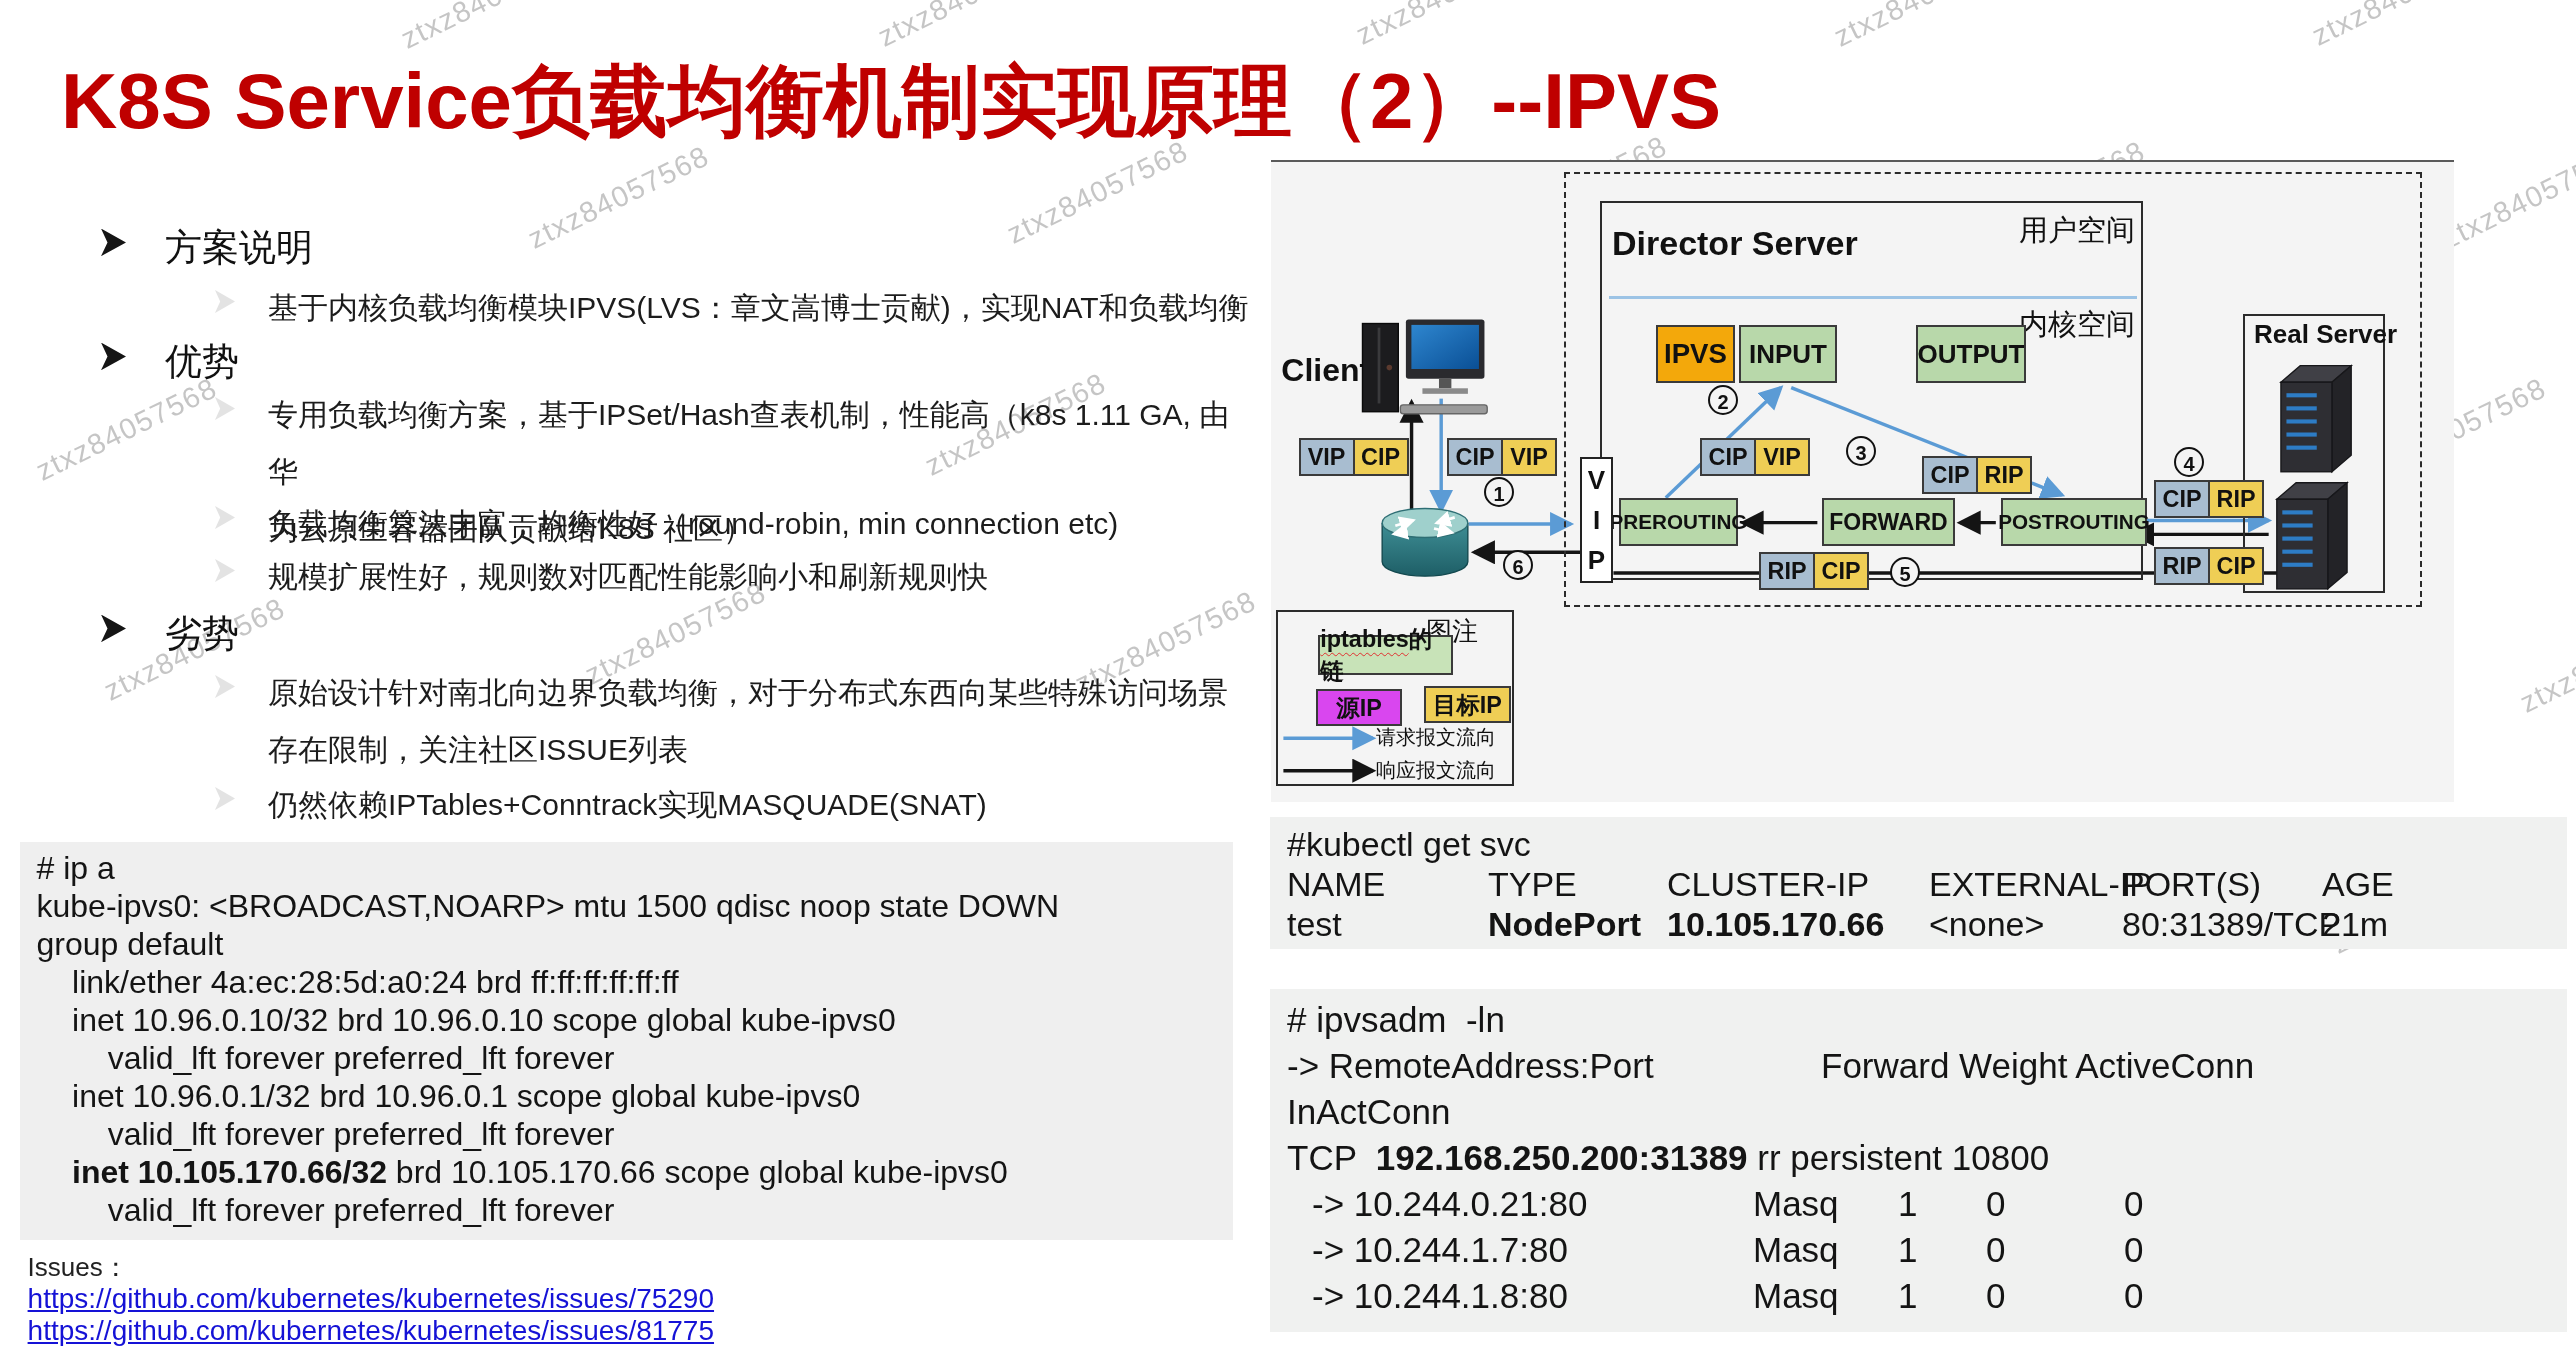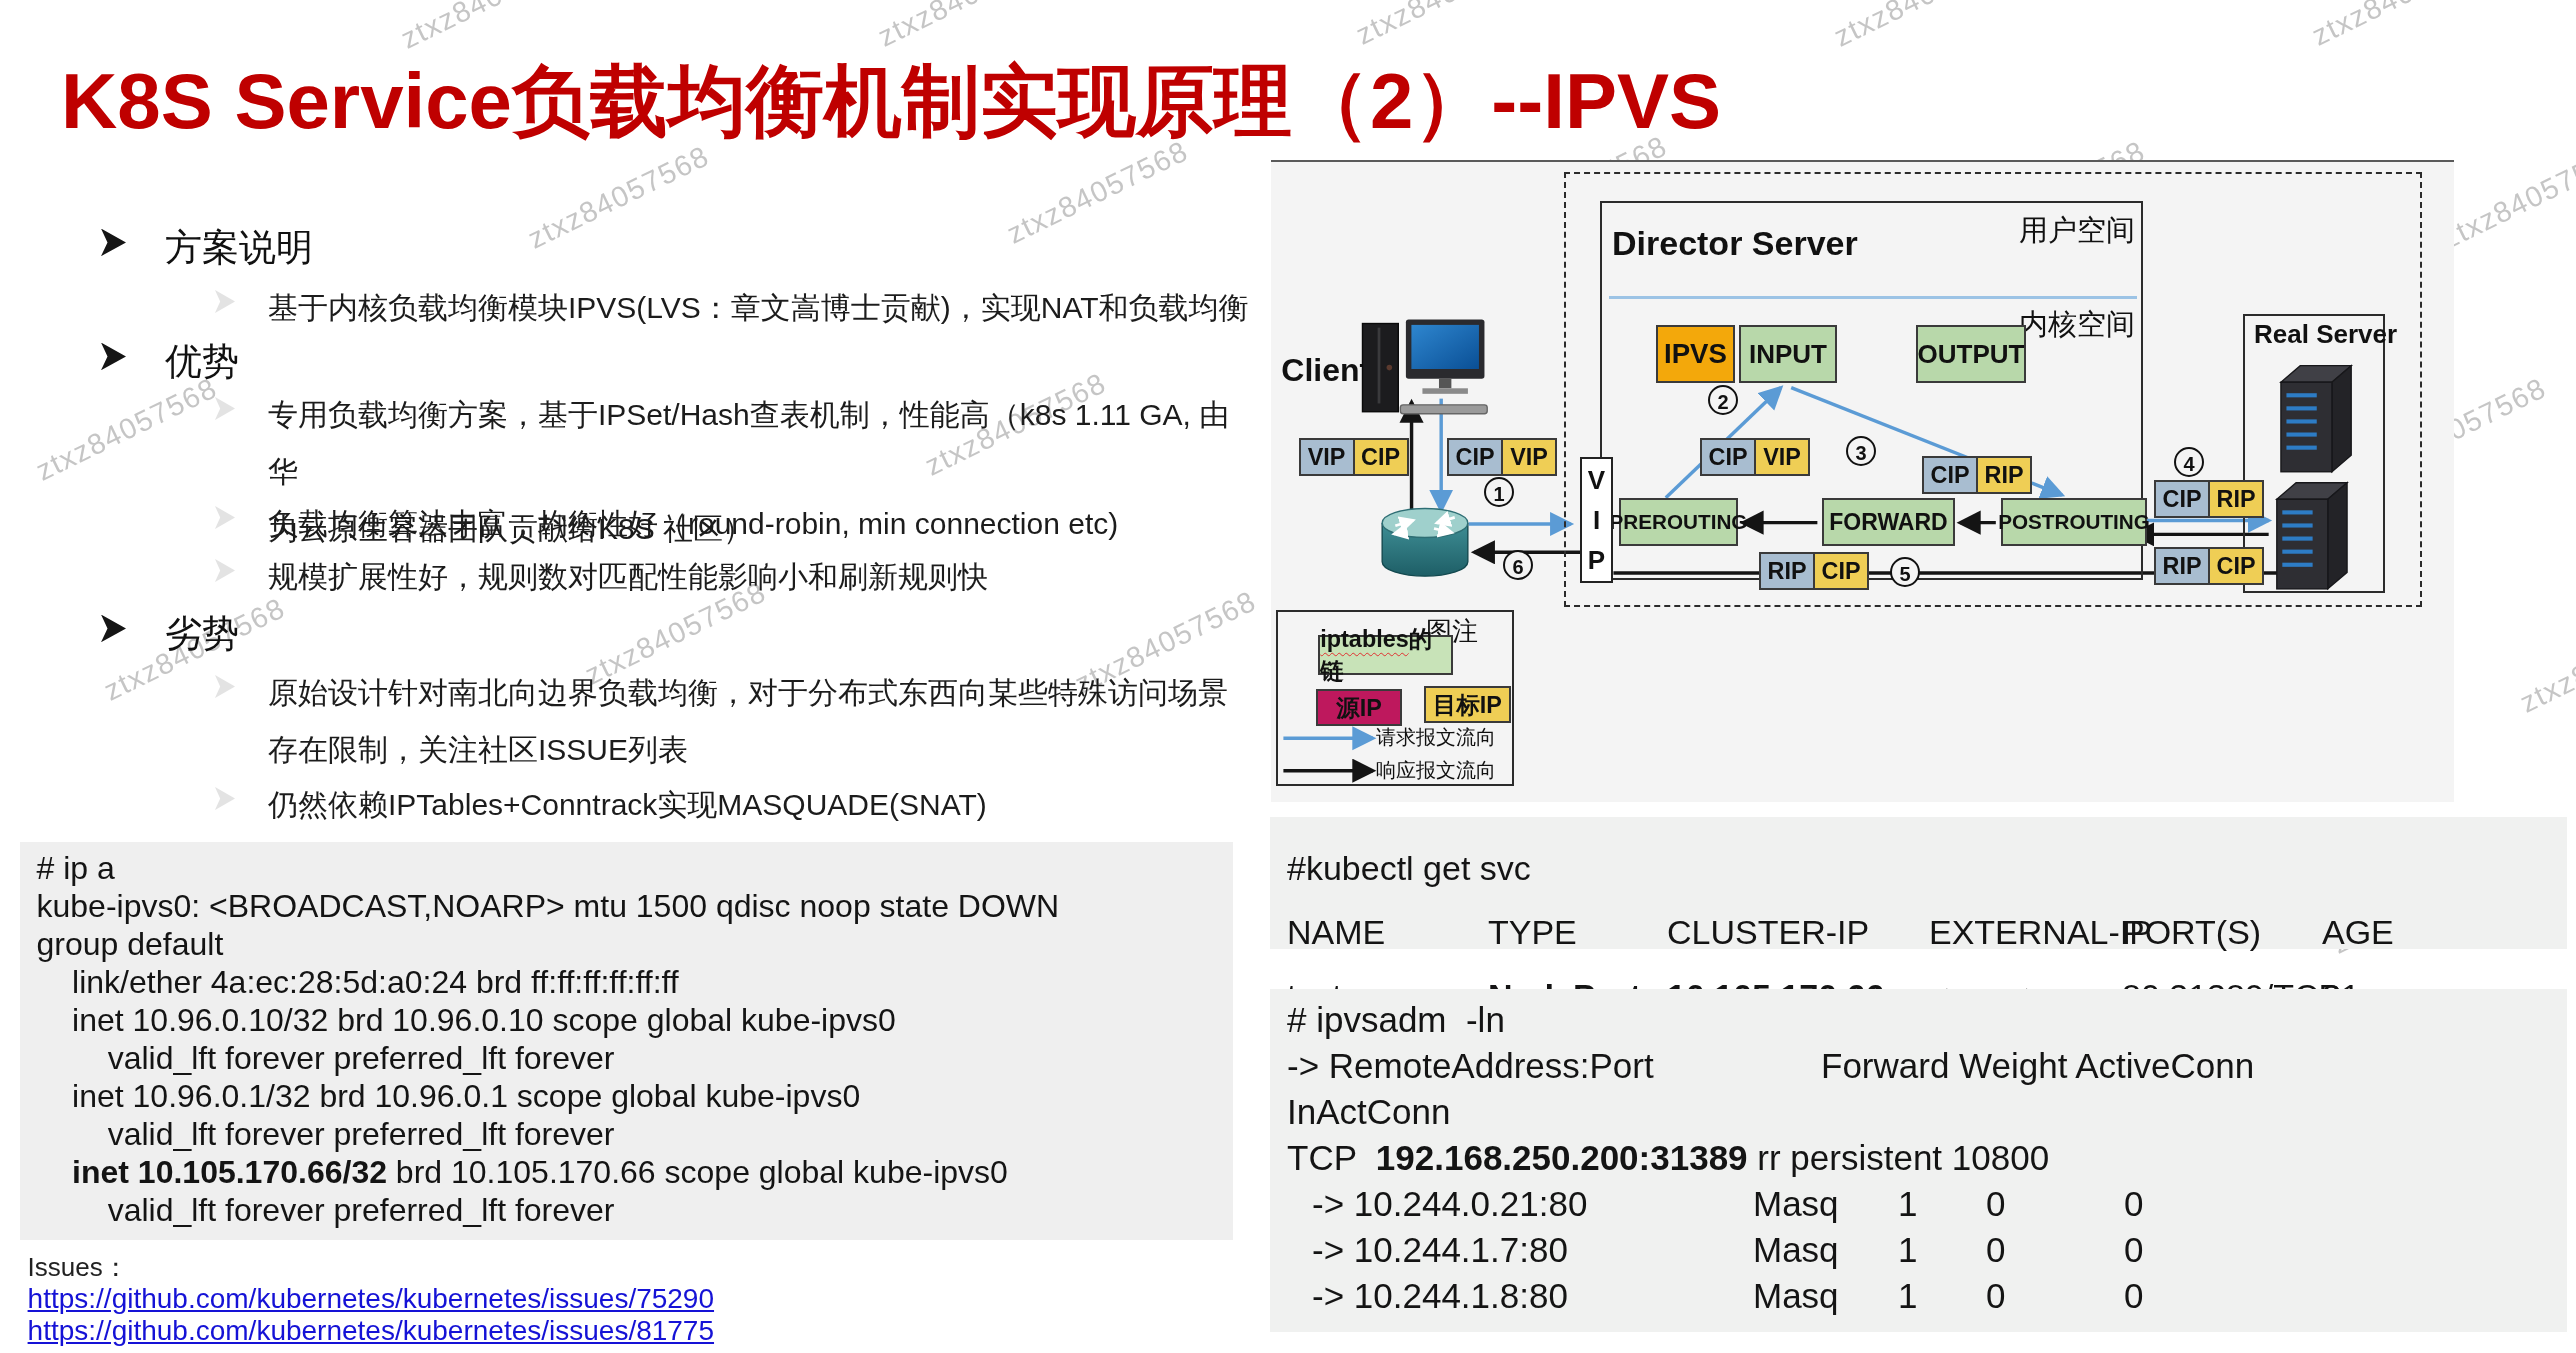--- a/index.html
+++ b/index.html
@@ -76,34 +76,34 @@
   .step{position:absolute;width:30px;height:30px;border:2.1px solid #111;border-radius:50%;
         background:#f4f4f4;font-size:20px;font-weight:bold;text-align:center;line-height:30px;color:#111;box-sizing:border-box;}
   .step-1{left:213px;top:315px;} .step-2{left:437px;top:223px;} .step-3{left:575px;top:274px;}
   .step-4{left:903px;top:285px;} .step-5{left:619px;top:395px;} .step-6{left:232px;top:388px;}
   
   .legend{position:absolute;left:4.8px;top:448px;width:238px;height:176px;border:2.1px solid #2b2b2b;box-sizing:border-box;}
   .lg-title{left:155px;top:452px;font-size:26px;}
   .lg-box{position:absolute;display:flex;align-items:center;justify-content:center;
           border:2.1px solid #3a3a3a;box-sizing:border-box;font-size:23.4px;font-weight:bold;color:#111;margin-left:28px;}
   .lg-chain{left:19.3px;top:473px;width:135px;height:40px;background:#c8e3b8;}
-  .lg-src{left:17px;top:527px;width:86px;height:37px;background:#be185d;}
+  .lg-src{left:17px;top:527px;width:86px;height:37px;background:#d946ef;}
   .lg-dst{left:125px;top:524px;width:87px;height:37px;background:#efce55;}
   .lg-flow{position:absolute;font-size:20px;color:#111;white-space:nowrap;}
   .lg-req{left:105px;top:562px;} .lg-resp{left:105px;top:595px;}
   .wavy{text-decoration:underline wavy #e03131;text-decoration-thickness:1.4px;text-underline-offset:4.8px;}
   
   .icon{position:absolute;}
   .ic-computer{left:88px;top:156px;}
   .ic-router{left:109px;top:343px;}
   .ic-servers{left:972px;top:152px;}
   
   .codeblock{position:absolute;background:#f0f1f0;z-index:2;box-sizing:border-box;color:#141414;}
   .kubectl{left:1270px;top:817px;width:1297px;height:132px;padding:6.9px 0 0 17px;font-size:34px;}
-  .kubectl .row{display:flex;line-height:40px;white-space:pre;margin-top:24px;}
+  .kubectl .row{display:flex;line-height:40px;white-space:pre;}
   .kcell{display:inline-block;}
   .k0{width:201px;} .k1{width:179px;} .k2{width:262px;} .k3{width:193px;} .k4{width:200px;}
   .ipvsadm{left:1270px;top:989px;width:1297px;height:343px;padding:8.3px 0 0 17px;font-size:35px;}
   .ipvsadm .iline{line-height:46px;white-space:pre;display:flex;}
   .ipvsadm .hleft{display:inline-block;width:534px;}
   .ipvsadm .backend{margin-left:25px;}
   .i0{width:441px;} .i1{width:145px;} .i2{width:88px;} .i3{width:138px;}
 </style>
 </head>
 <body>

